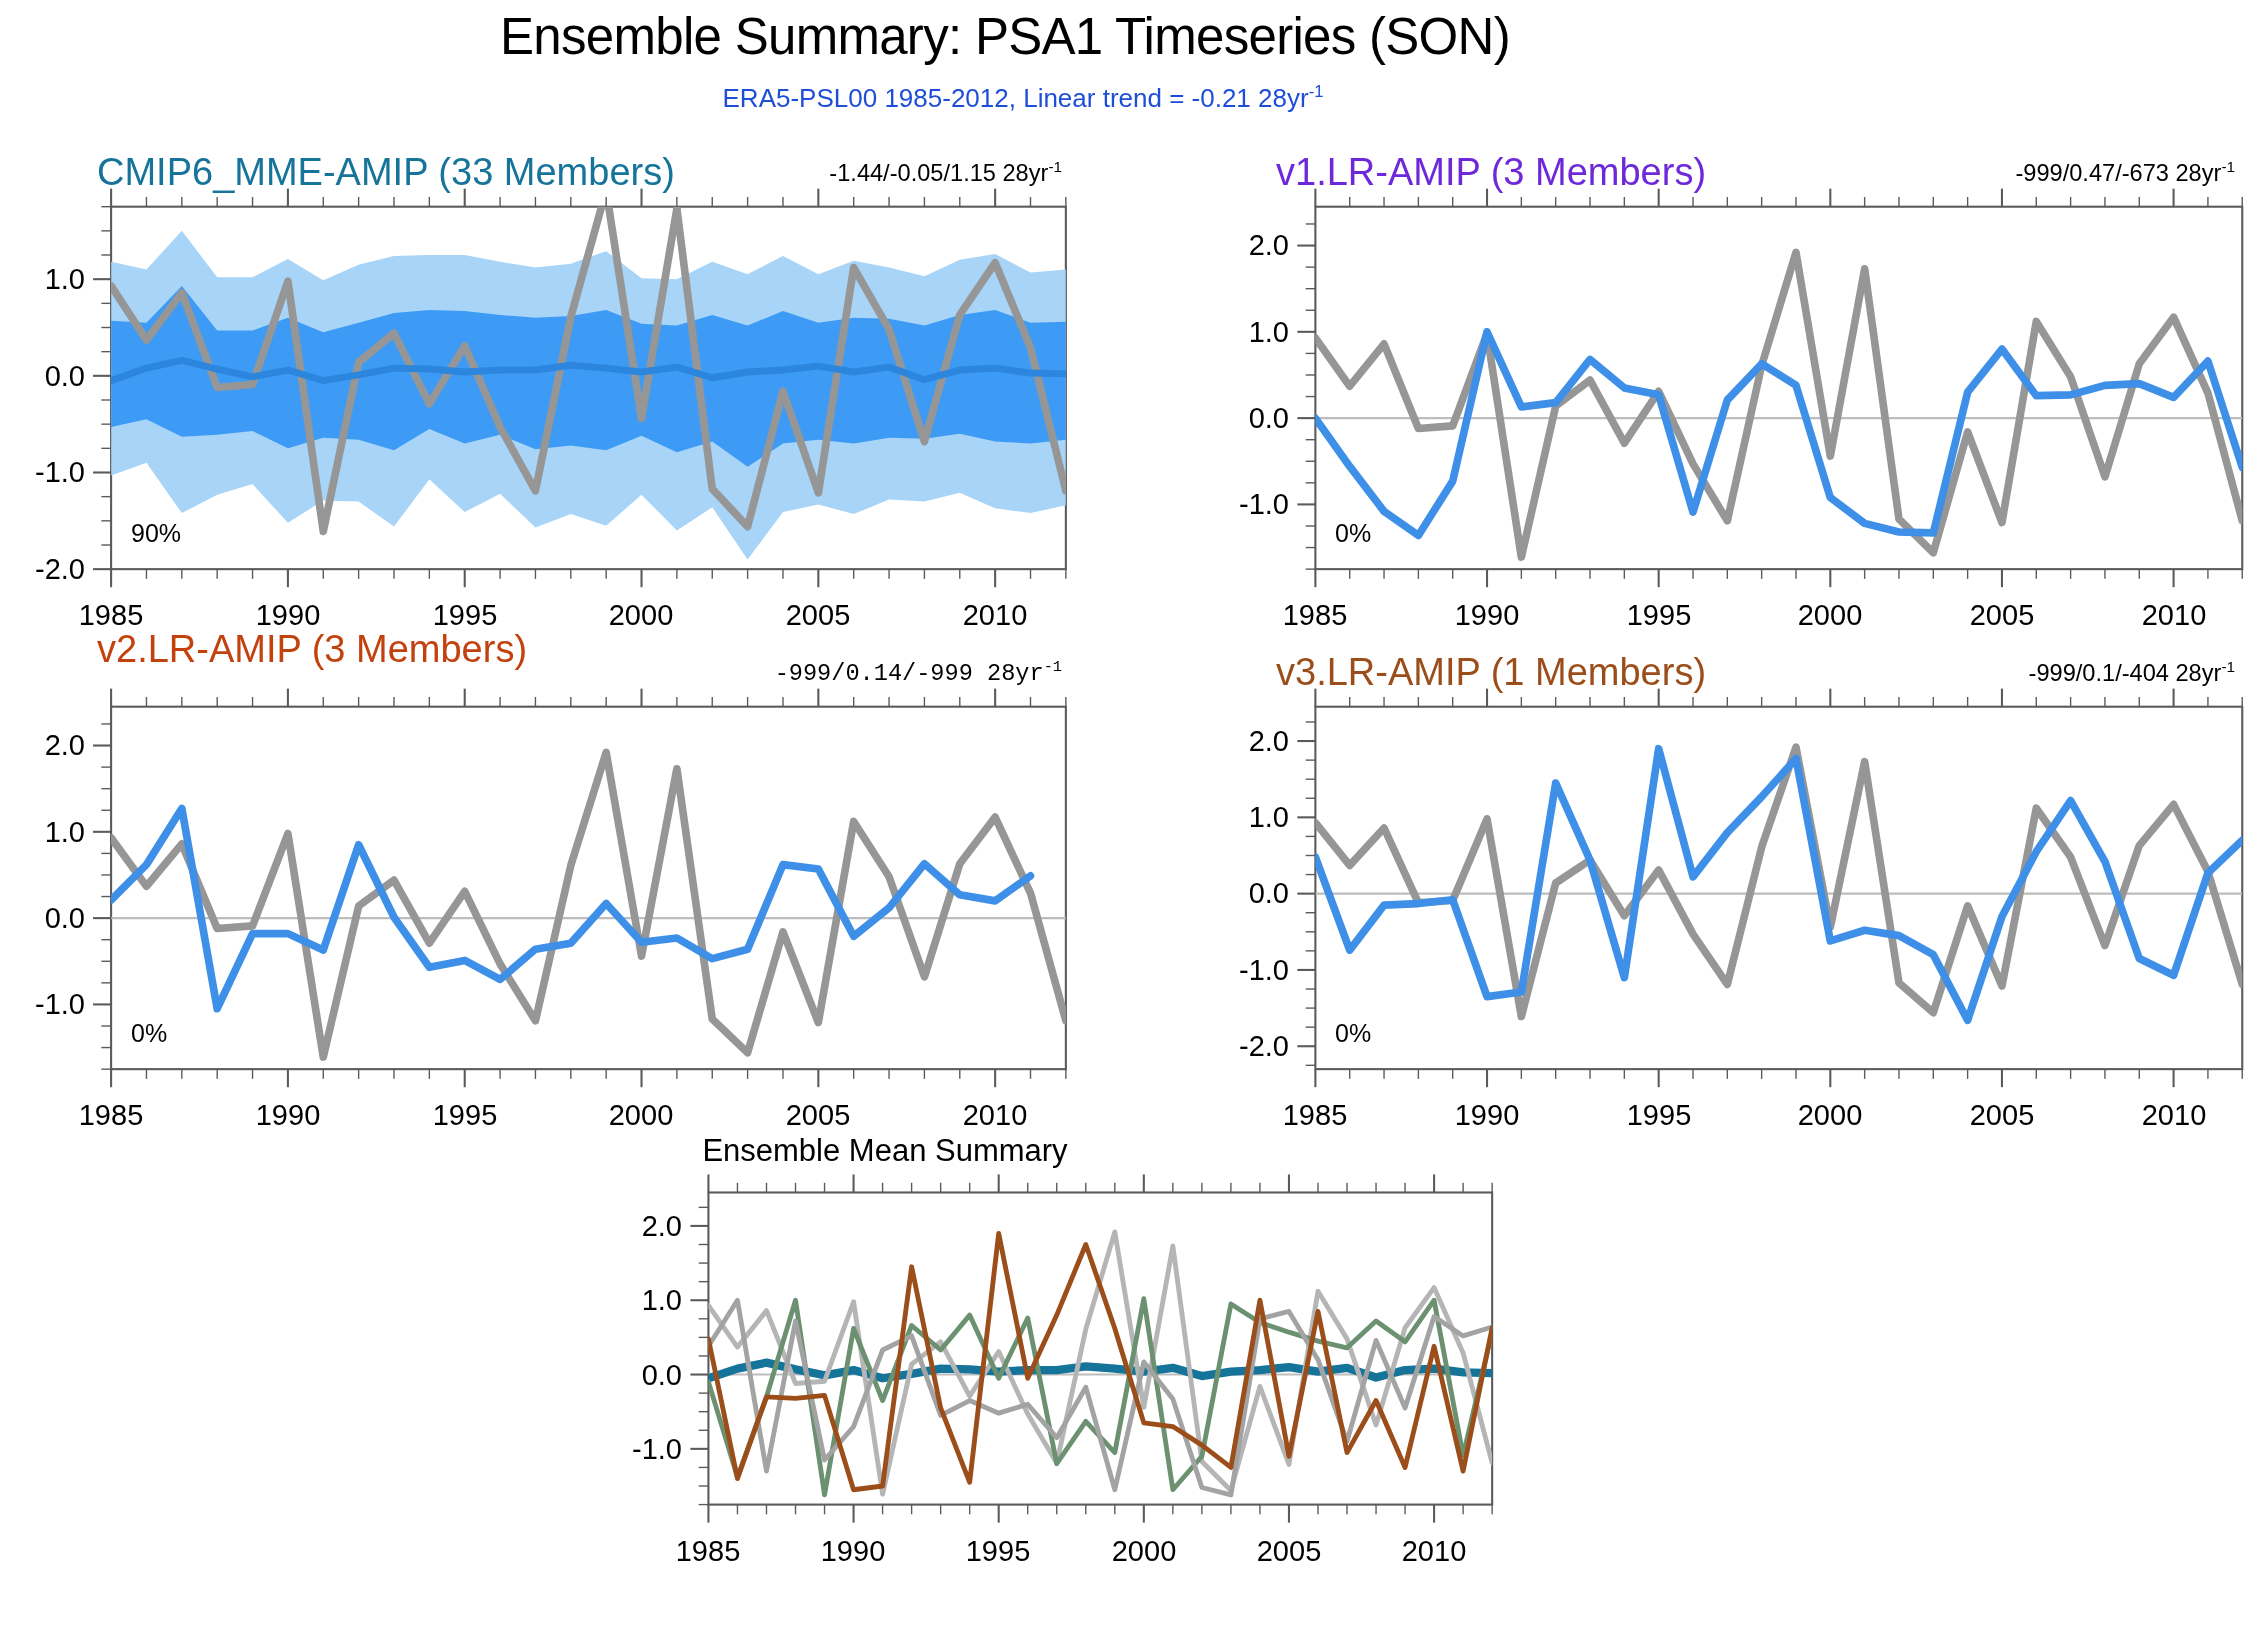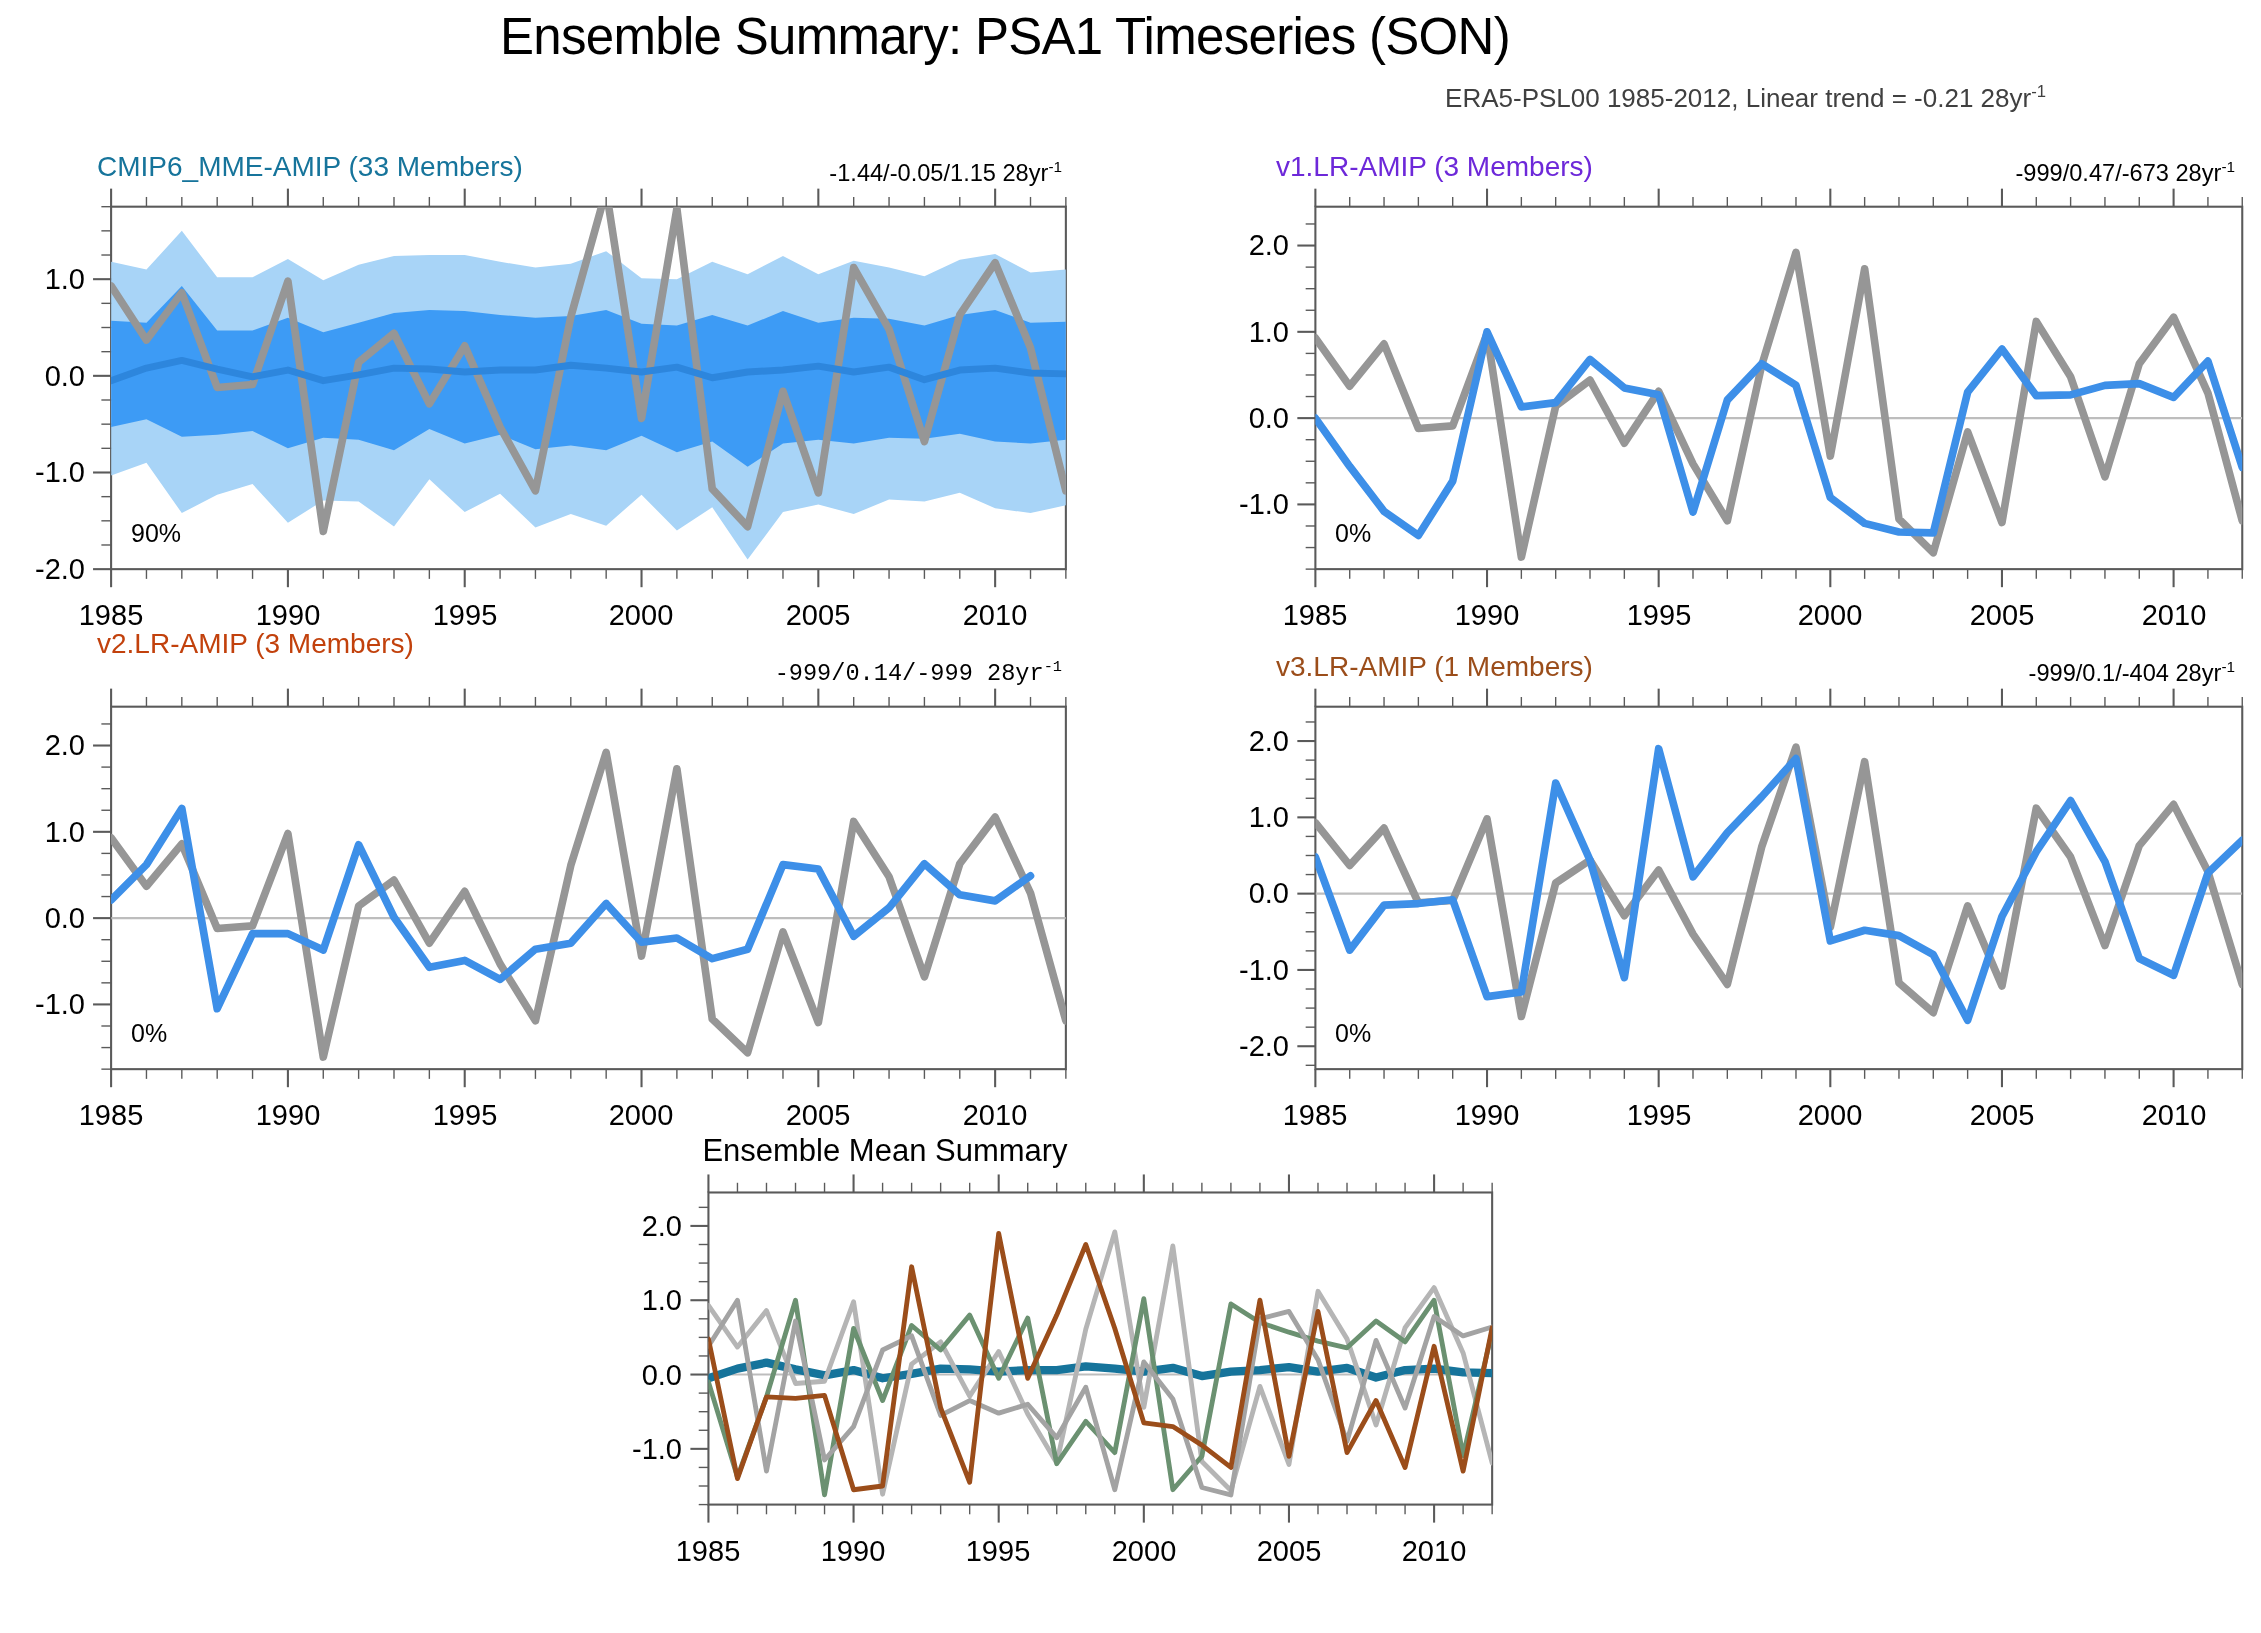--- a/index.html
+++ b/index.html
@@ -1,22 +1,22 @@
 <!DOCTYPE html>
 <html style="font-size:11px"><head>
 <meta charset="utf-8">
 <style>
   html,body{margin:0;padding:0;background:#ffffff;}
   body{width:2261px;height:1634px;font-family:"Liberation Sans",sans-serif;position:relative;overflow:hidden;}
   .fig{position:absolute;left:0;top:0;width:2261px;height:1634px;}
   .title{position:absolute;left:0;top:7px;width:2010px;text-align:center;font-size:51px;color:#000;letter-spacing:-0.7px;}
-  .subtitle{position:absolute;left:0;top:82px;width:2046px;text-align:right;font-size:26px;color:#404040;}
+  .subtitle{position:absolute;left:0;top:82px;width:2046px;text-align:center;font-size:26px;color:#1d4ed8;}
   .subtitle sup{font-size:16.7px;vertical-align:super;}
   .panel{position:absolute;}
-  .p-head{position:absolute;font-size:28px;white-space:nowrap;}
+  .p-head{position:absolute;font-size:38px;white-space:nowrap;}
   .p-trend{position:absolute;font-size:23.6px;color:#000;white-space:nowrap;text-align:right;}
   .p-trend sup{font-size:15.3px;vertical-align:super;}
   .pct{position:absolute;font-size:25px;color:#000;}
   .ylab{position:absolute;font-size:29px;color:#000;text-align:right;transform:translateY(-50%);white-space:nowrap;}
   .xlab{position:absolute;font-size:29px;color:#000;text-align:center;transform:translateX(-50%);white-space:nowrap;}
   .sub-title{position:absolute;font-size:31px;color:#000;text-align:center;white-space:nowrap;transform:translateX(-50%);}
   svg{display:block;overflow:visible;}
 </style>
 </head>
 <body>

